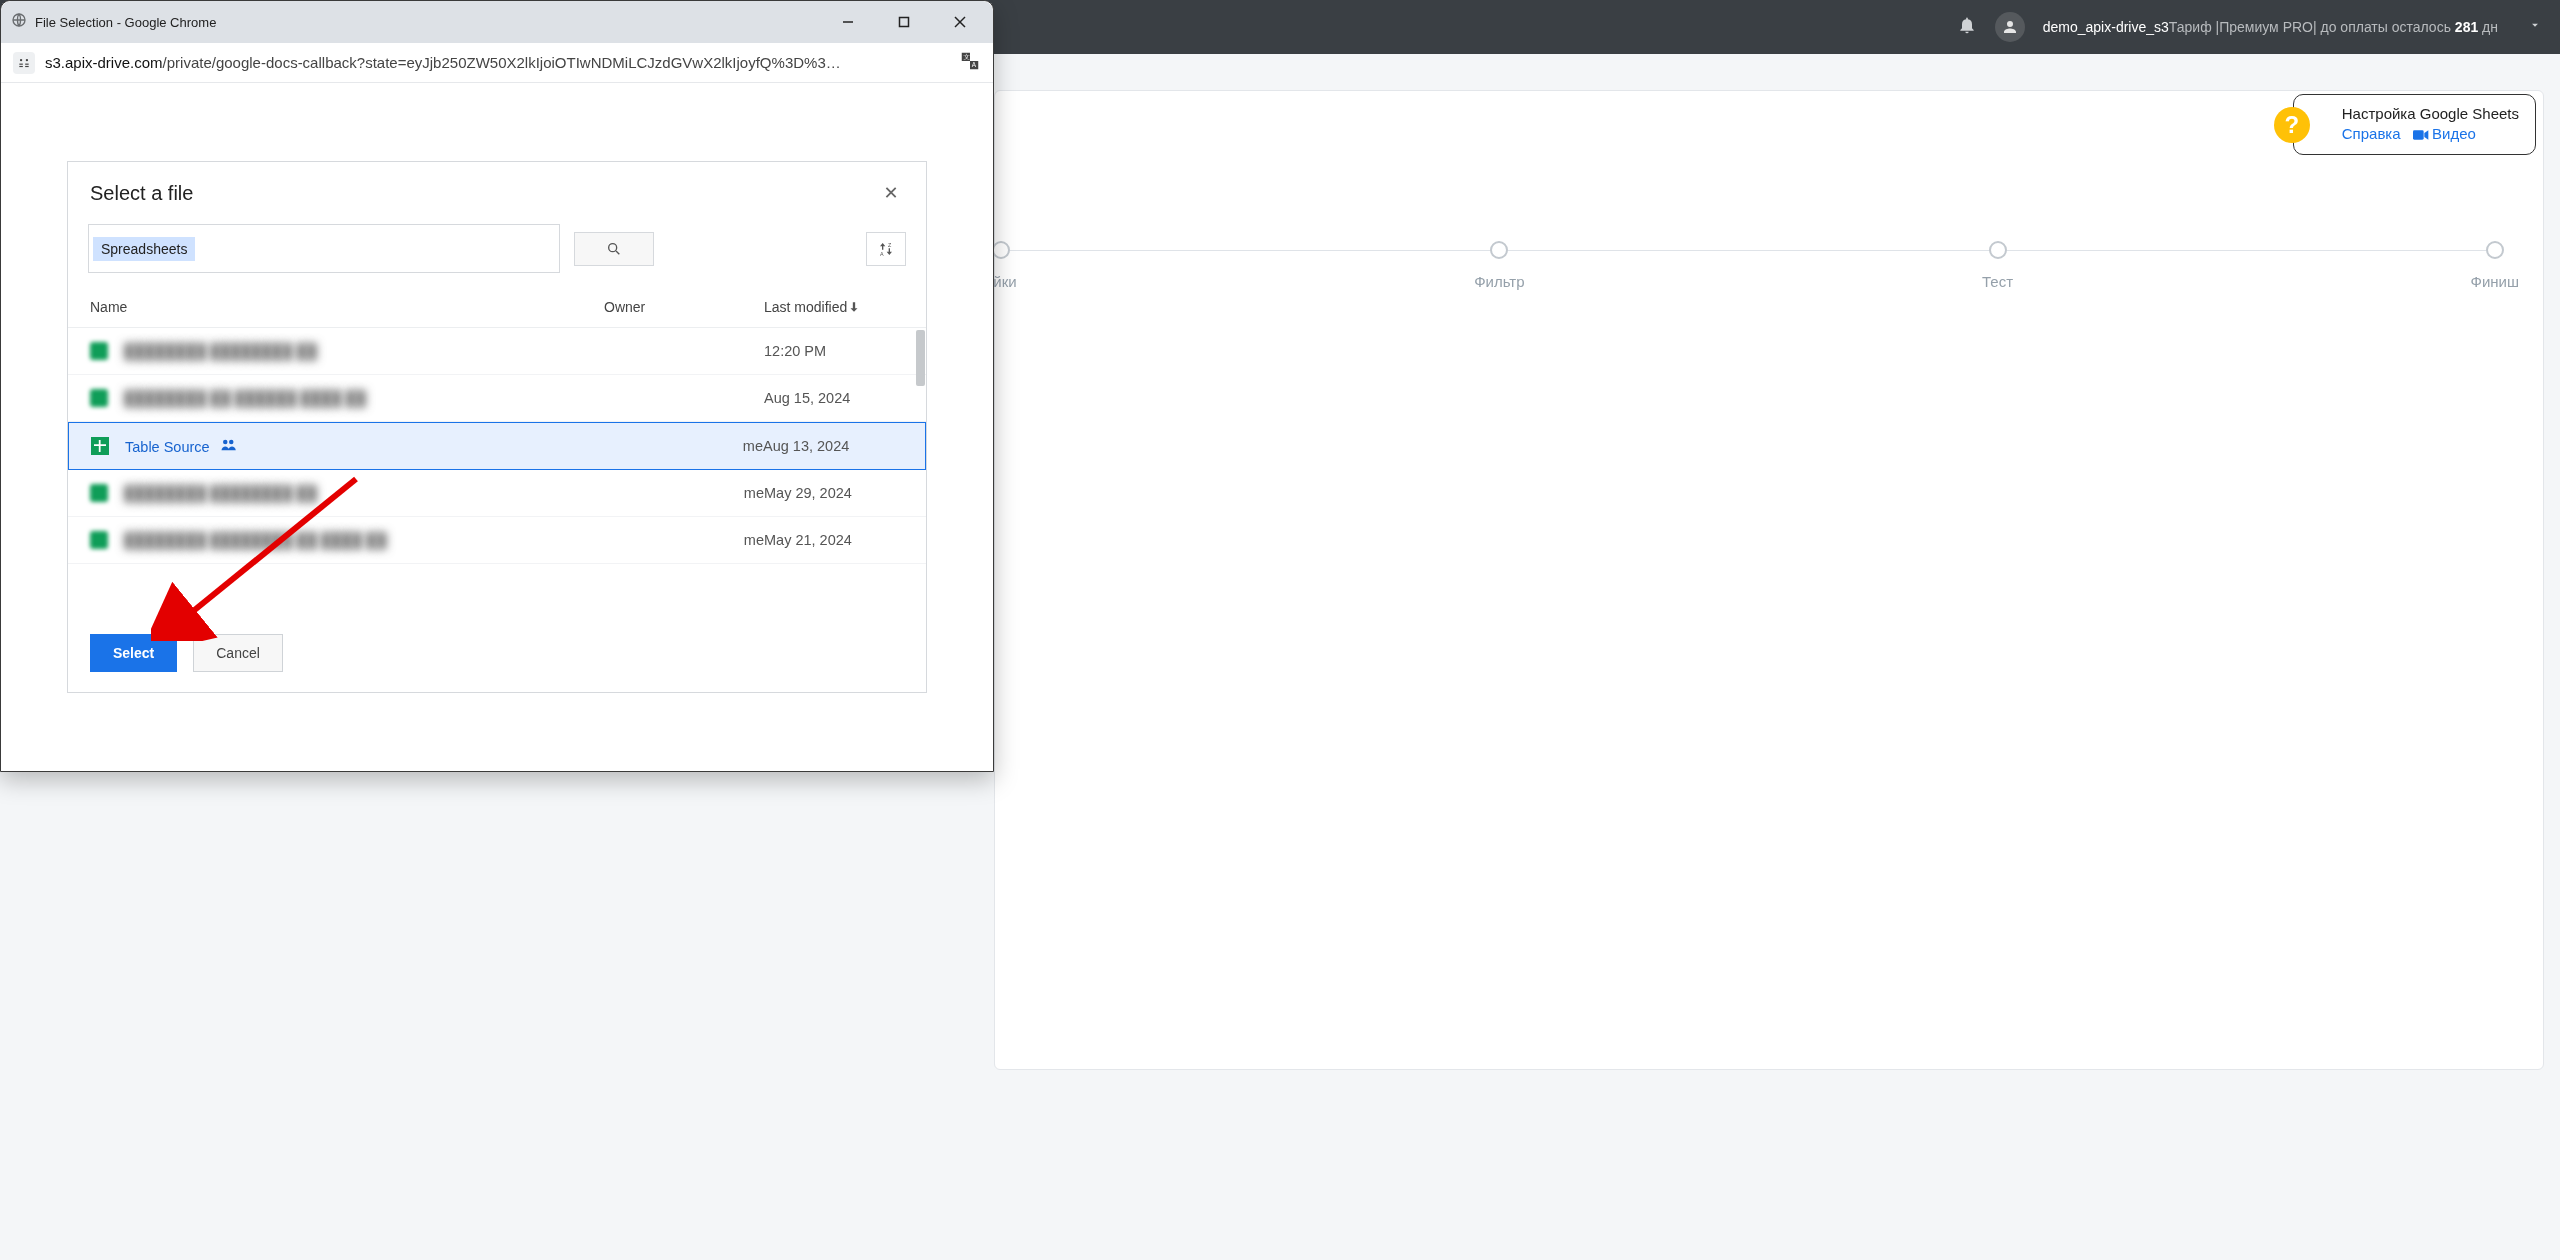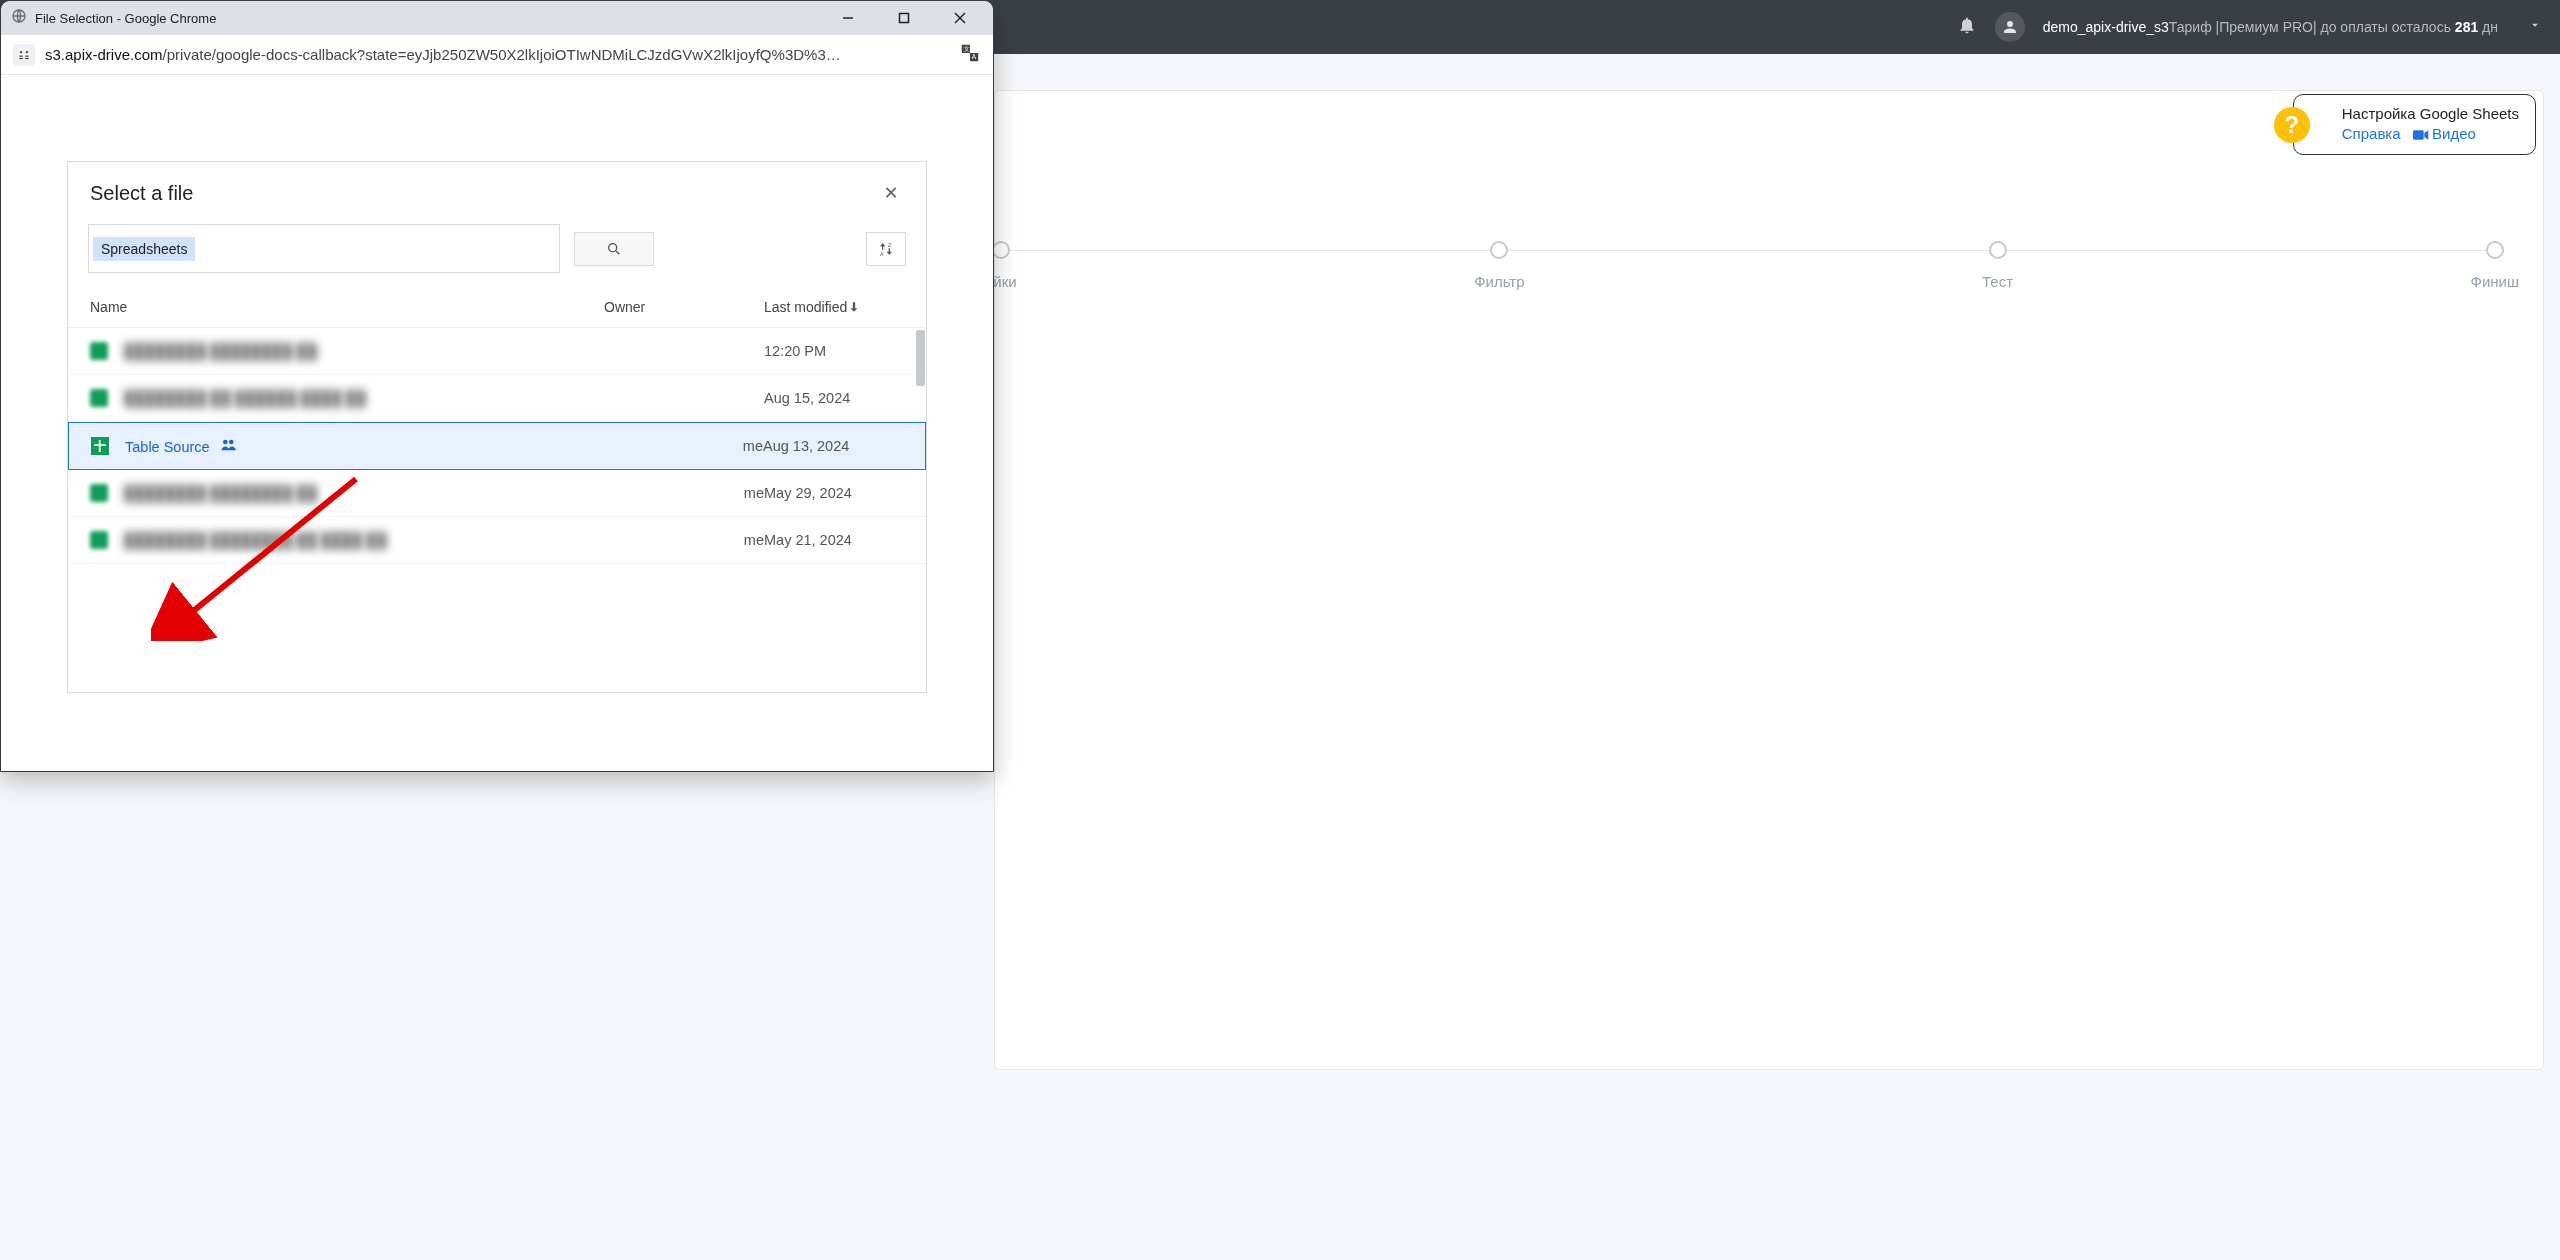--- a/index.html
+++ b/index.html
@@ -46,21 +46,21 @@
 }
 .cam { display: inline-block; vertical-align: -2px; margin-right: 3px; }
 
 
 .chrome-window {
   position: absolute; top: 0; left: 0; width: 994px; height: 772px;
   background: #fff; border: 1px solid #3a3a3a; border-top-left-radius: 10px; border-top-right-radius: 10px;
   box-shadow: 0 8px 24px rgba(0,0,0,0.25); overflow: hidden;
 }
 .chrome-titlebar {
-  height: 34px; background: #dde1e6; display: flex; align-items: center; padding: 0 6px 0 10px;
+  height: 42px; background: #dde1e6; display: flex; align-items: center; padding: 0 6px 0 10px;
   border-top-left-radius: 10px; border-top-right-radius: 10px;
 }
 .globe { width: 16px; height: 16px; margin-right: 8px; }
 .title-text { font-size: 13px; color: #222; flex: 1; }
 .win-btns { display: flex; gap: 22px; padding-right: 10px; }
 .win-btn { width: 34px; height: 28px; display: flex; align-items: center; justify-content: center; }
 .chrome-urlbar {
   height: 40px; background: #fff; border-bottom: 1px solid #e6e8eb;
   display: flex; align-items: center; padding: 0 12px; gap: 10px;
 }
@@ -292,20 +292,24 @@
           <div class="owner">me</div>
           <div class="date">May 29, 2024</div>
         </div>
         <div class="file-row">
           <div class="sheet-ico blur"></div>
           <div class="fname blurred">████████ ████████ ██ ████ ██</div>
           <div class="owner">me</div>
           <div class="date">May 21, 2024</div>
         </div>
       </div>
+    <div class="picker-footer">
+      <button class="btn primary">Select</button>
+      <button class="btn">Cancel</button>
+    </div>
   </div>
 
   <svg class="annotation-arrow" viewBox="0 0 220 170">
     <defs>
         <marker id="ah" markerWidth="14" markerHeight="14" refX="3" refY="6" orient="auto">
           <path d="M0 0L12 6L0 12z" fill="#e30000"></path>
         </marker>
       </defs>
     <line x1="205" y1="8" x2="30" y2="150" stroke="#e30000" stroke-width="6" marker-end="url(#ah)"></line>
   </svg>

